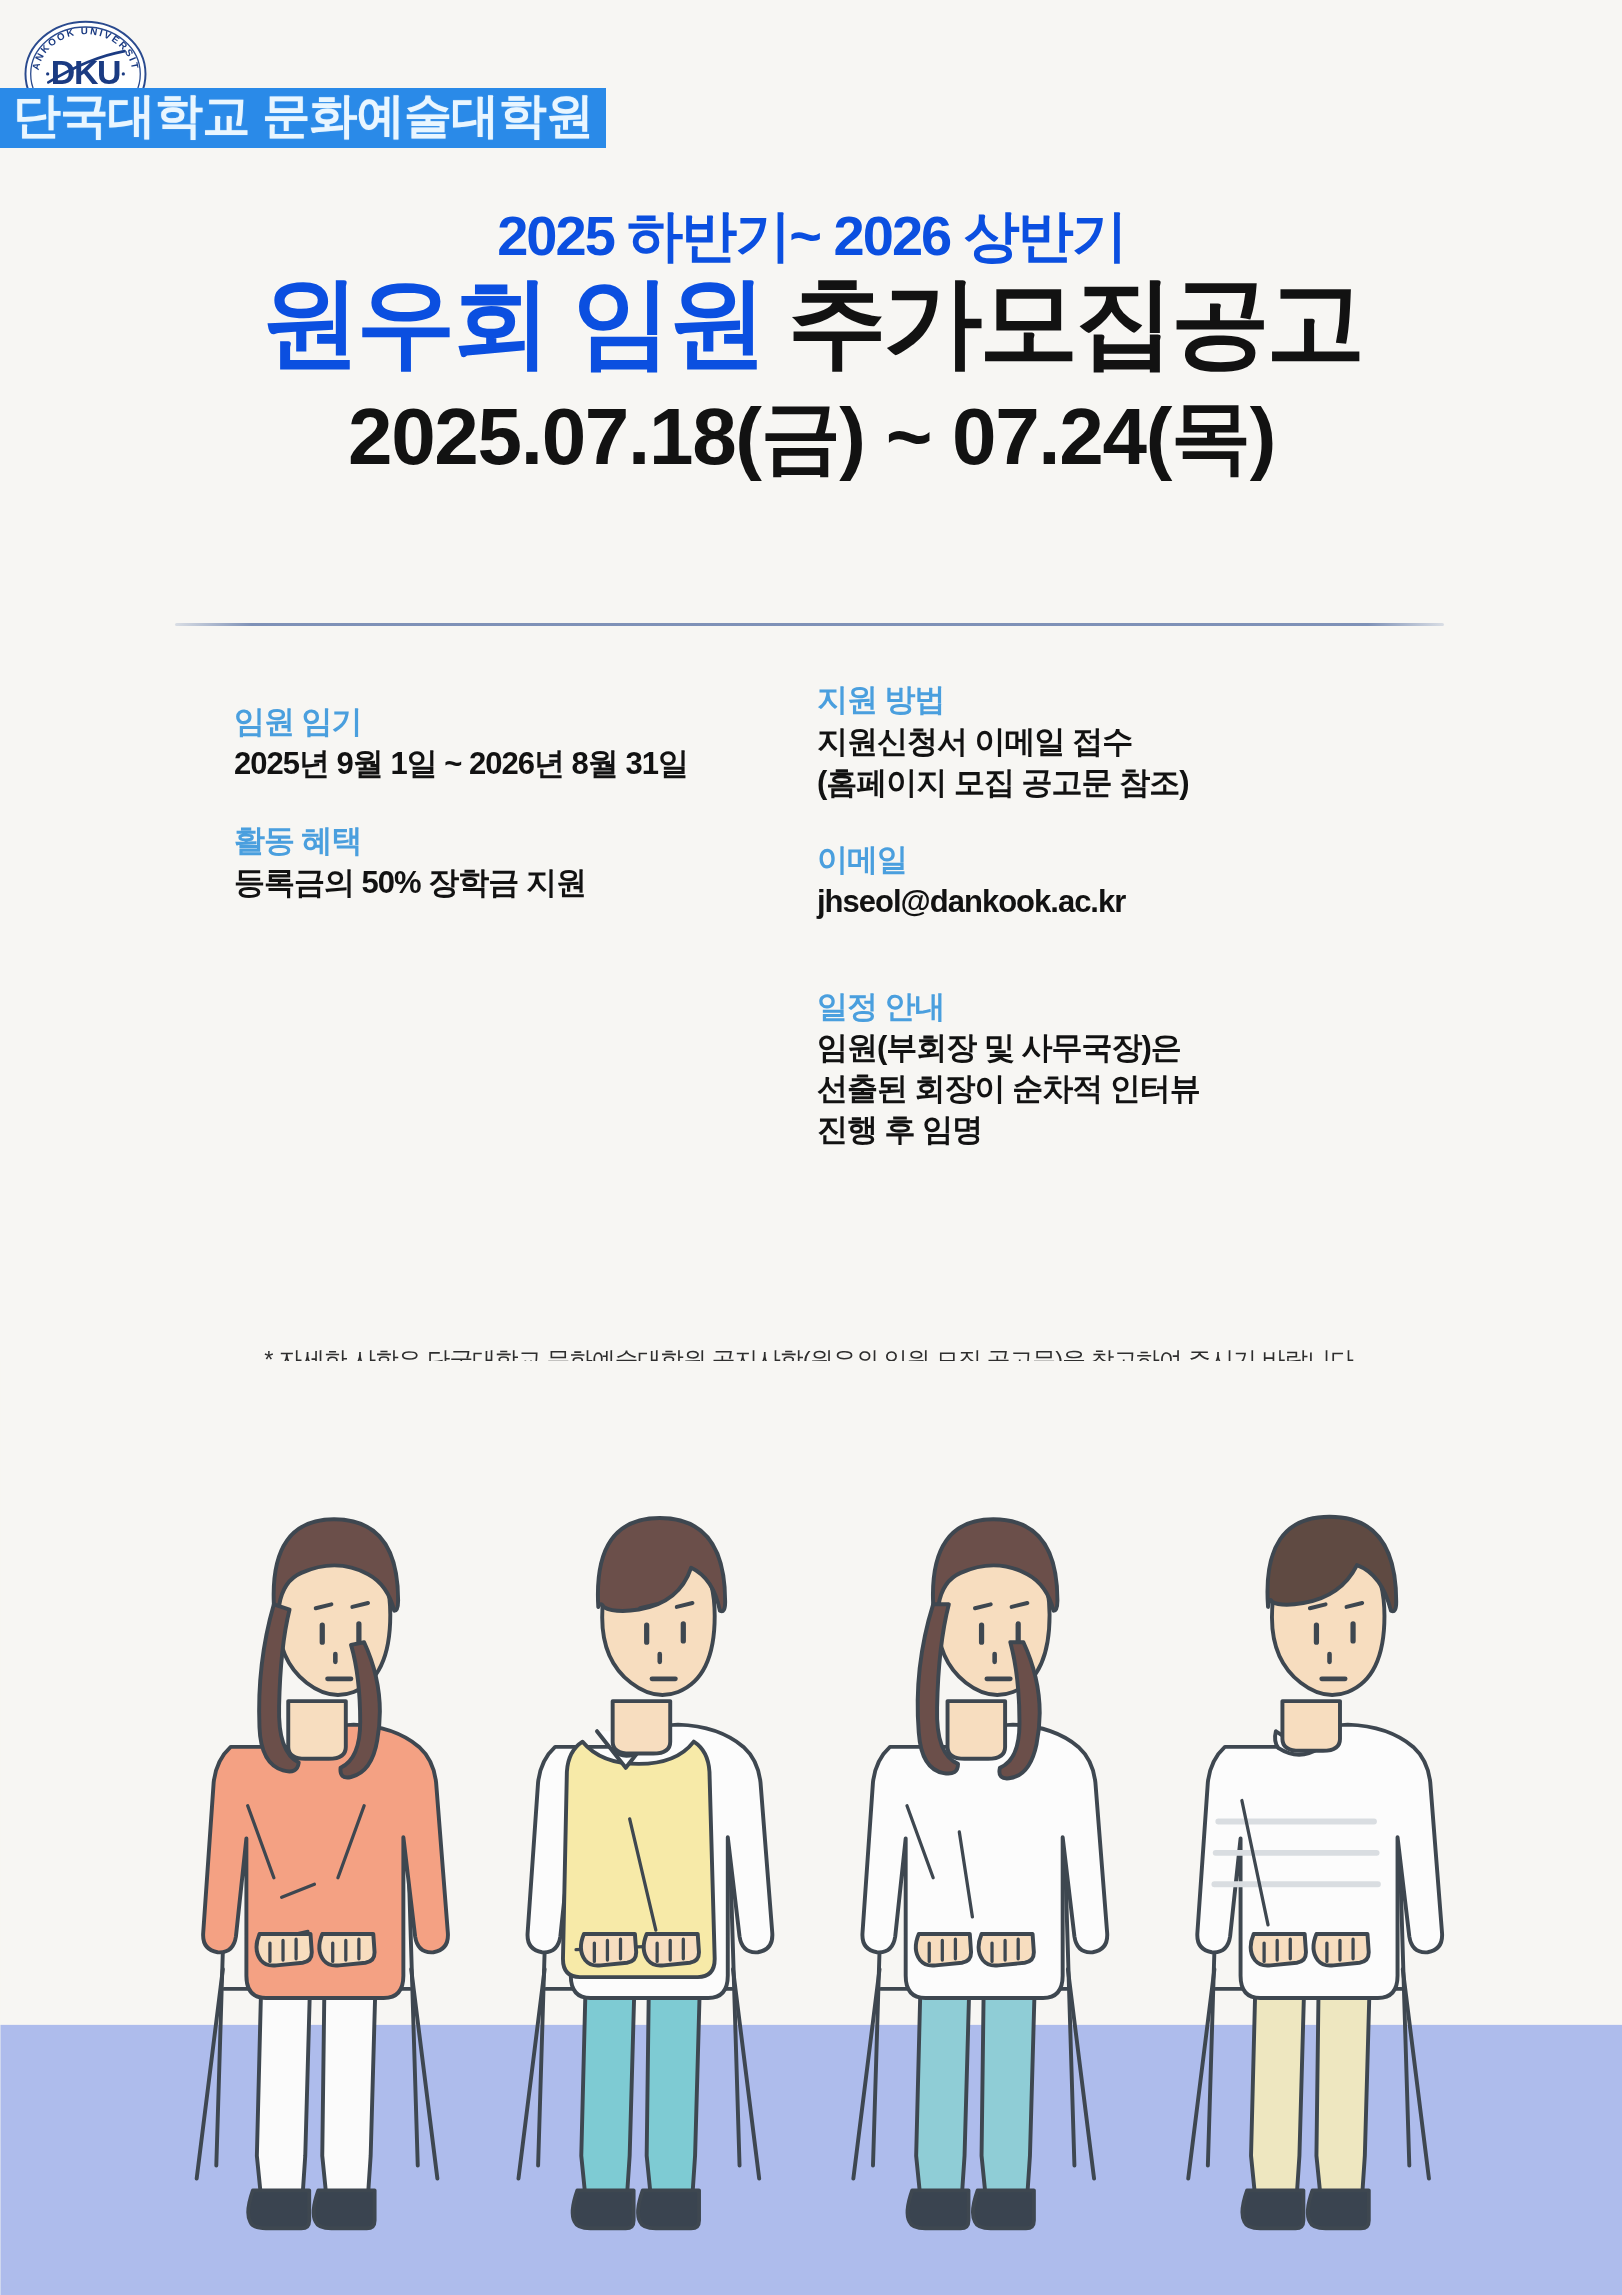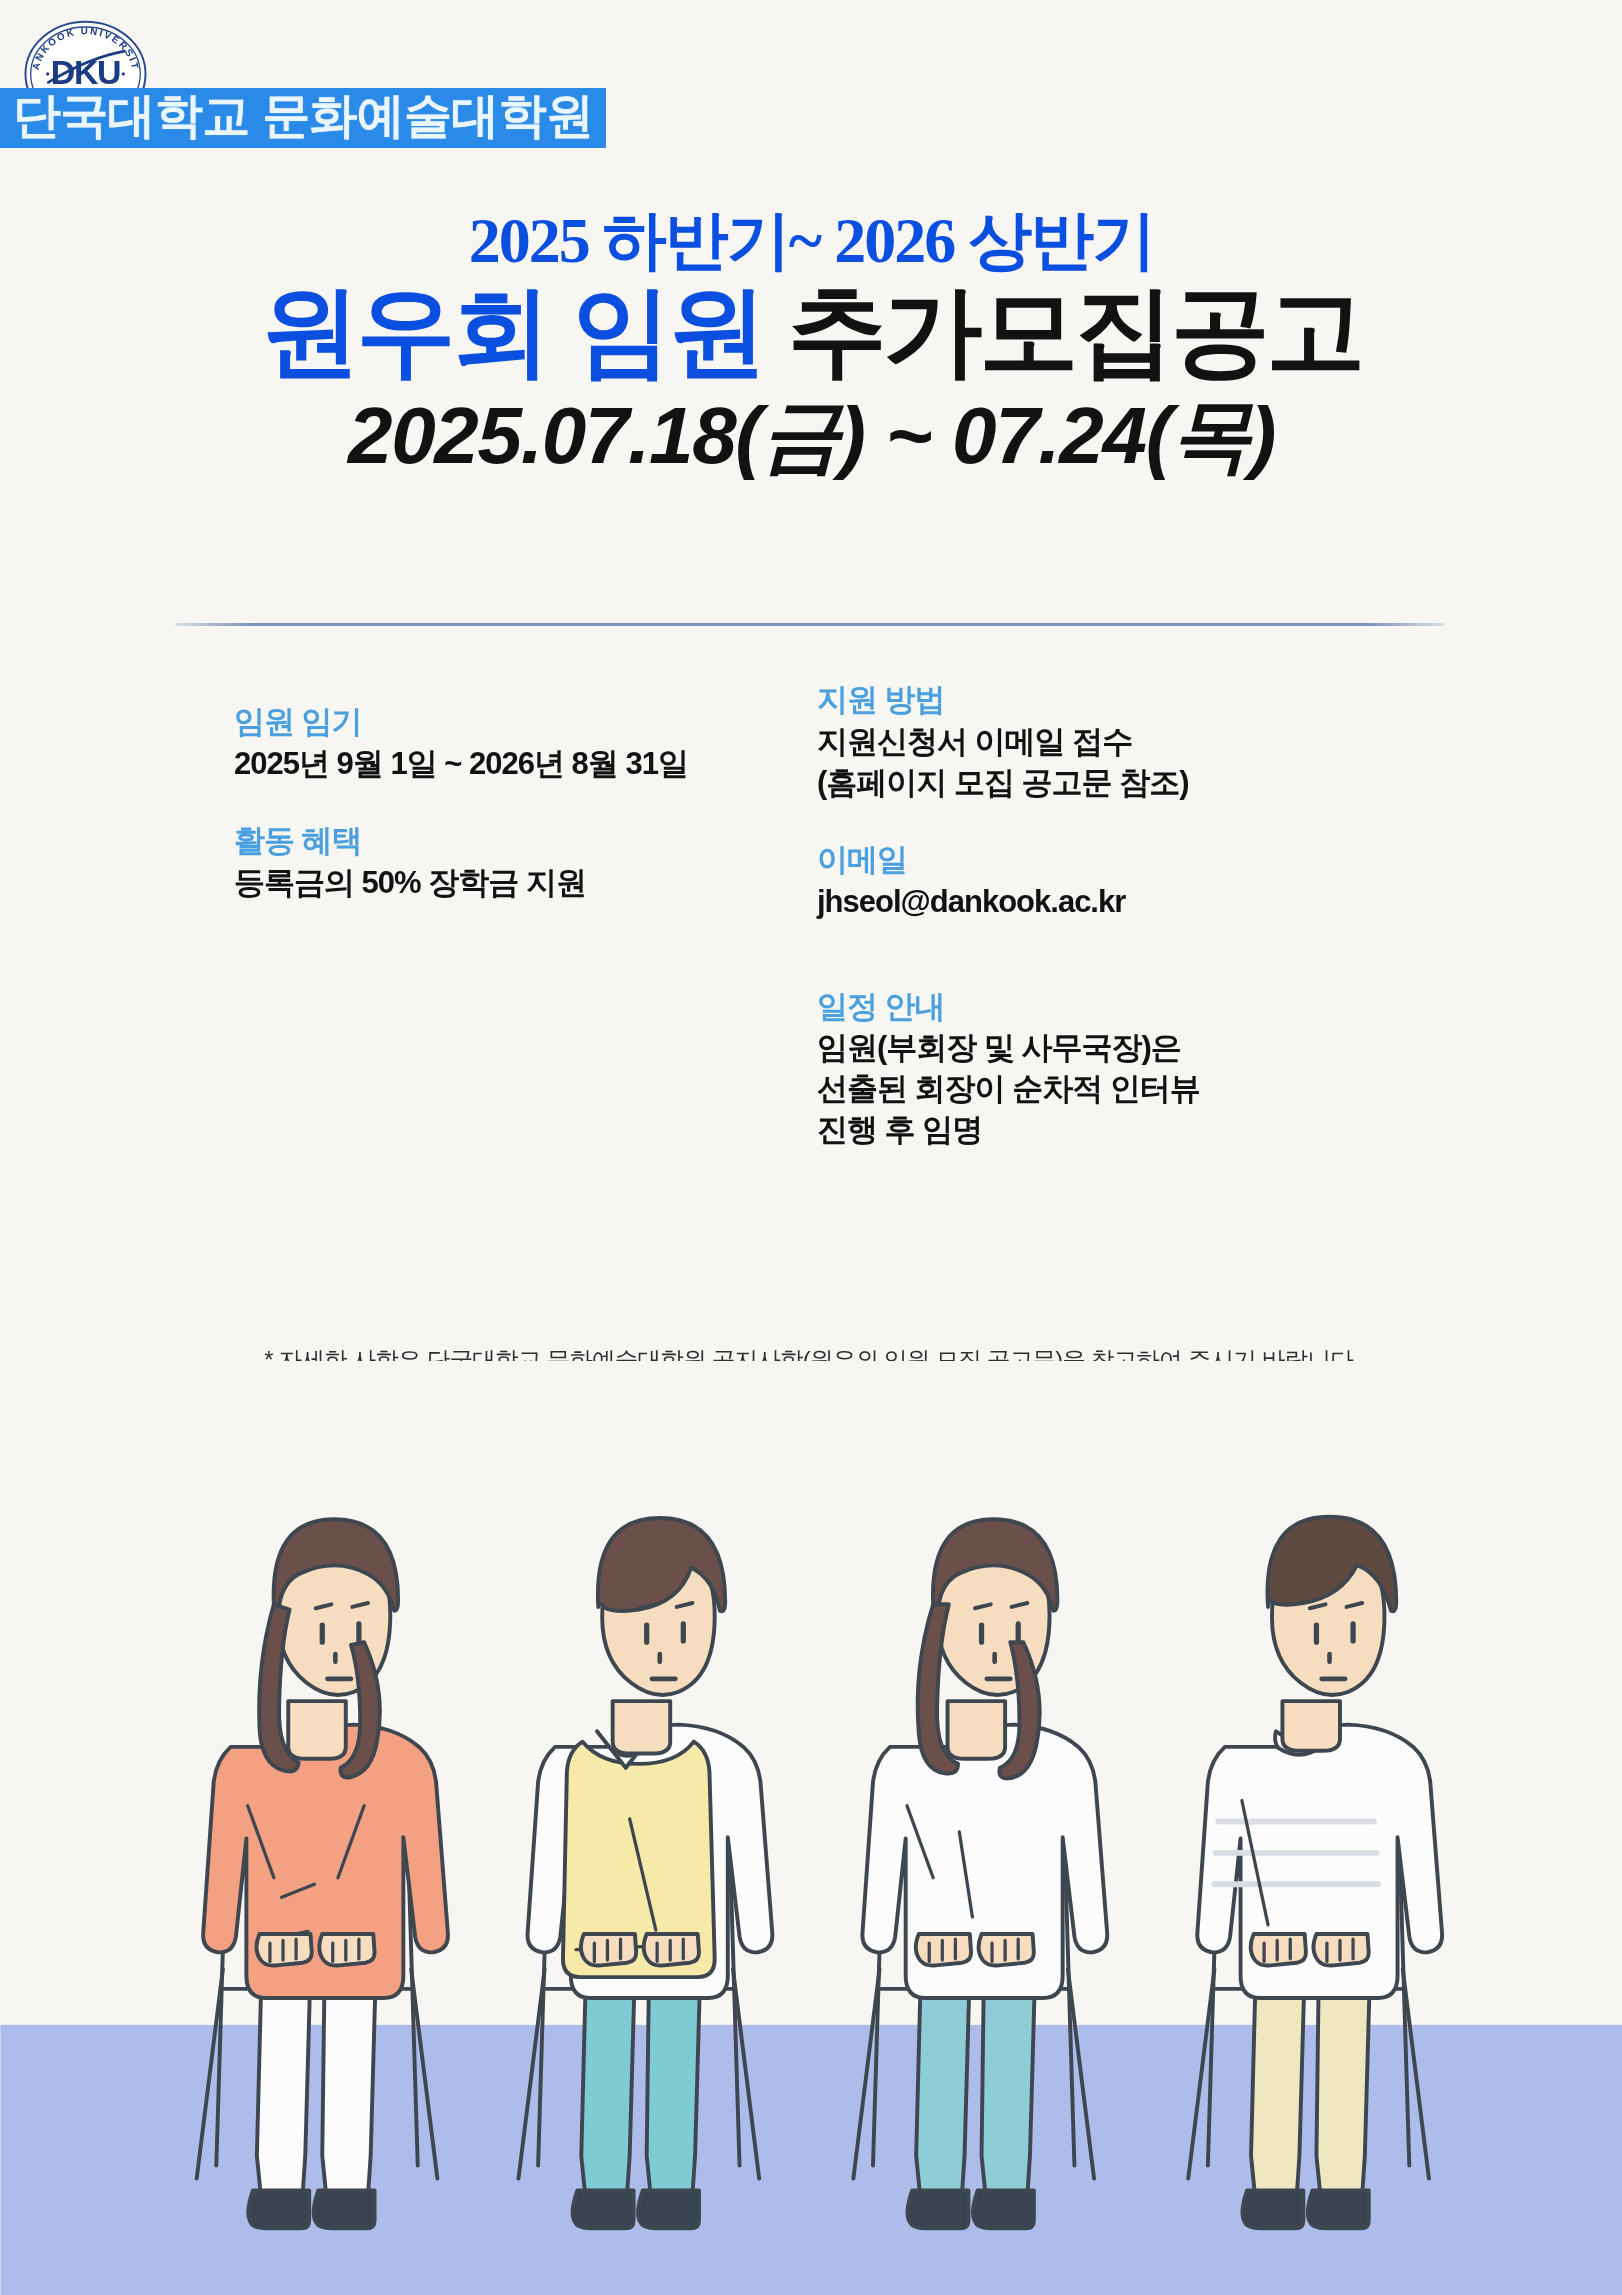--- a/index.html
+++ b/index.html
@@ -41,46 +41,44 @@
     text-shadow:0 0 1.3px rgba(255,255,255,.35);
   }
 
   
   #title-block{
     position:absolute; left:0; right:0; top:206px;
     text-align:center;
   }
   .t-line1{
     color:#0b4fe0;
-    font-size:64px;
+    font-size:56px;
     font-weight:bold;
     letter-spacing:-2px;
     line-height:1.08;
     white-space:nowrap;
-    font-family:Liberation Serif, serif;
   }
   .t-line2{
     font-size:99px;
     font-weight:bold;
     letter-spacing:-3.3px;
     line-height:1.08;
     margin-top:2.6px;
     white-space:nowrap;
   }
   .t-line2 .blue{color:#0b4fe0;}
   .t-line2 .black{color:#121212;}
   .t-line3{
     color:#121212;
     font-size:80px;
     font-weight:bold;
     letter-spacing:-1.3px;
     line-height:1.12;
-    margin-top:6px;
+    margin-top:16px;
     white-space:nowrap;
-    font-style:italic;
   }
 
   
   #divider{
     position:absolute;
     left:175px; top:623px;
     width:1269px; height:3.3px;
     background:linear-gradient(to right,rgba(130,150,185,.25),rgba(120,140,180,.95) 6%,rgba(120,140,180,.95) 94%,rgba(130,150,185,.25));
     border-radius:2px;
   }

